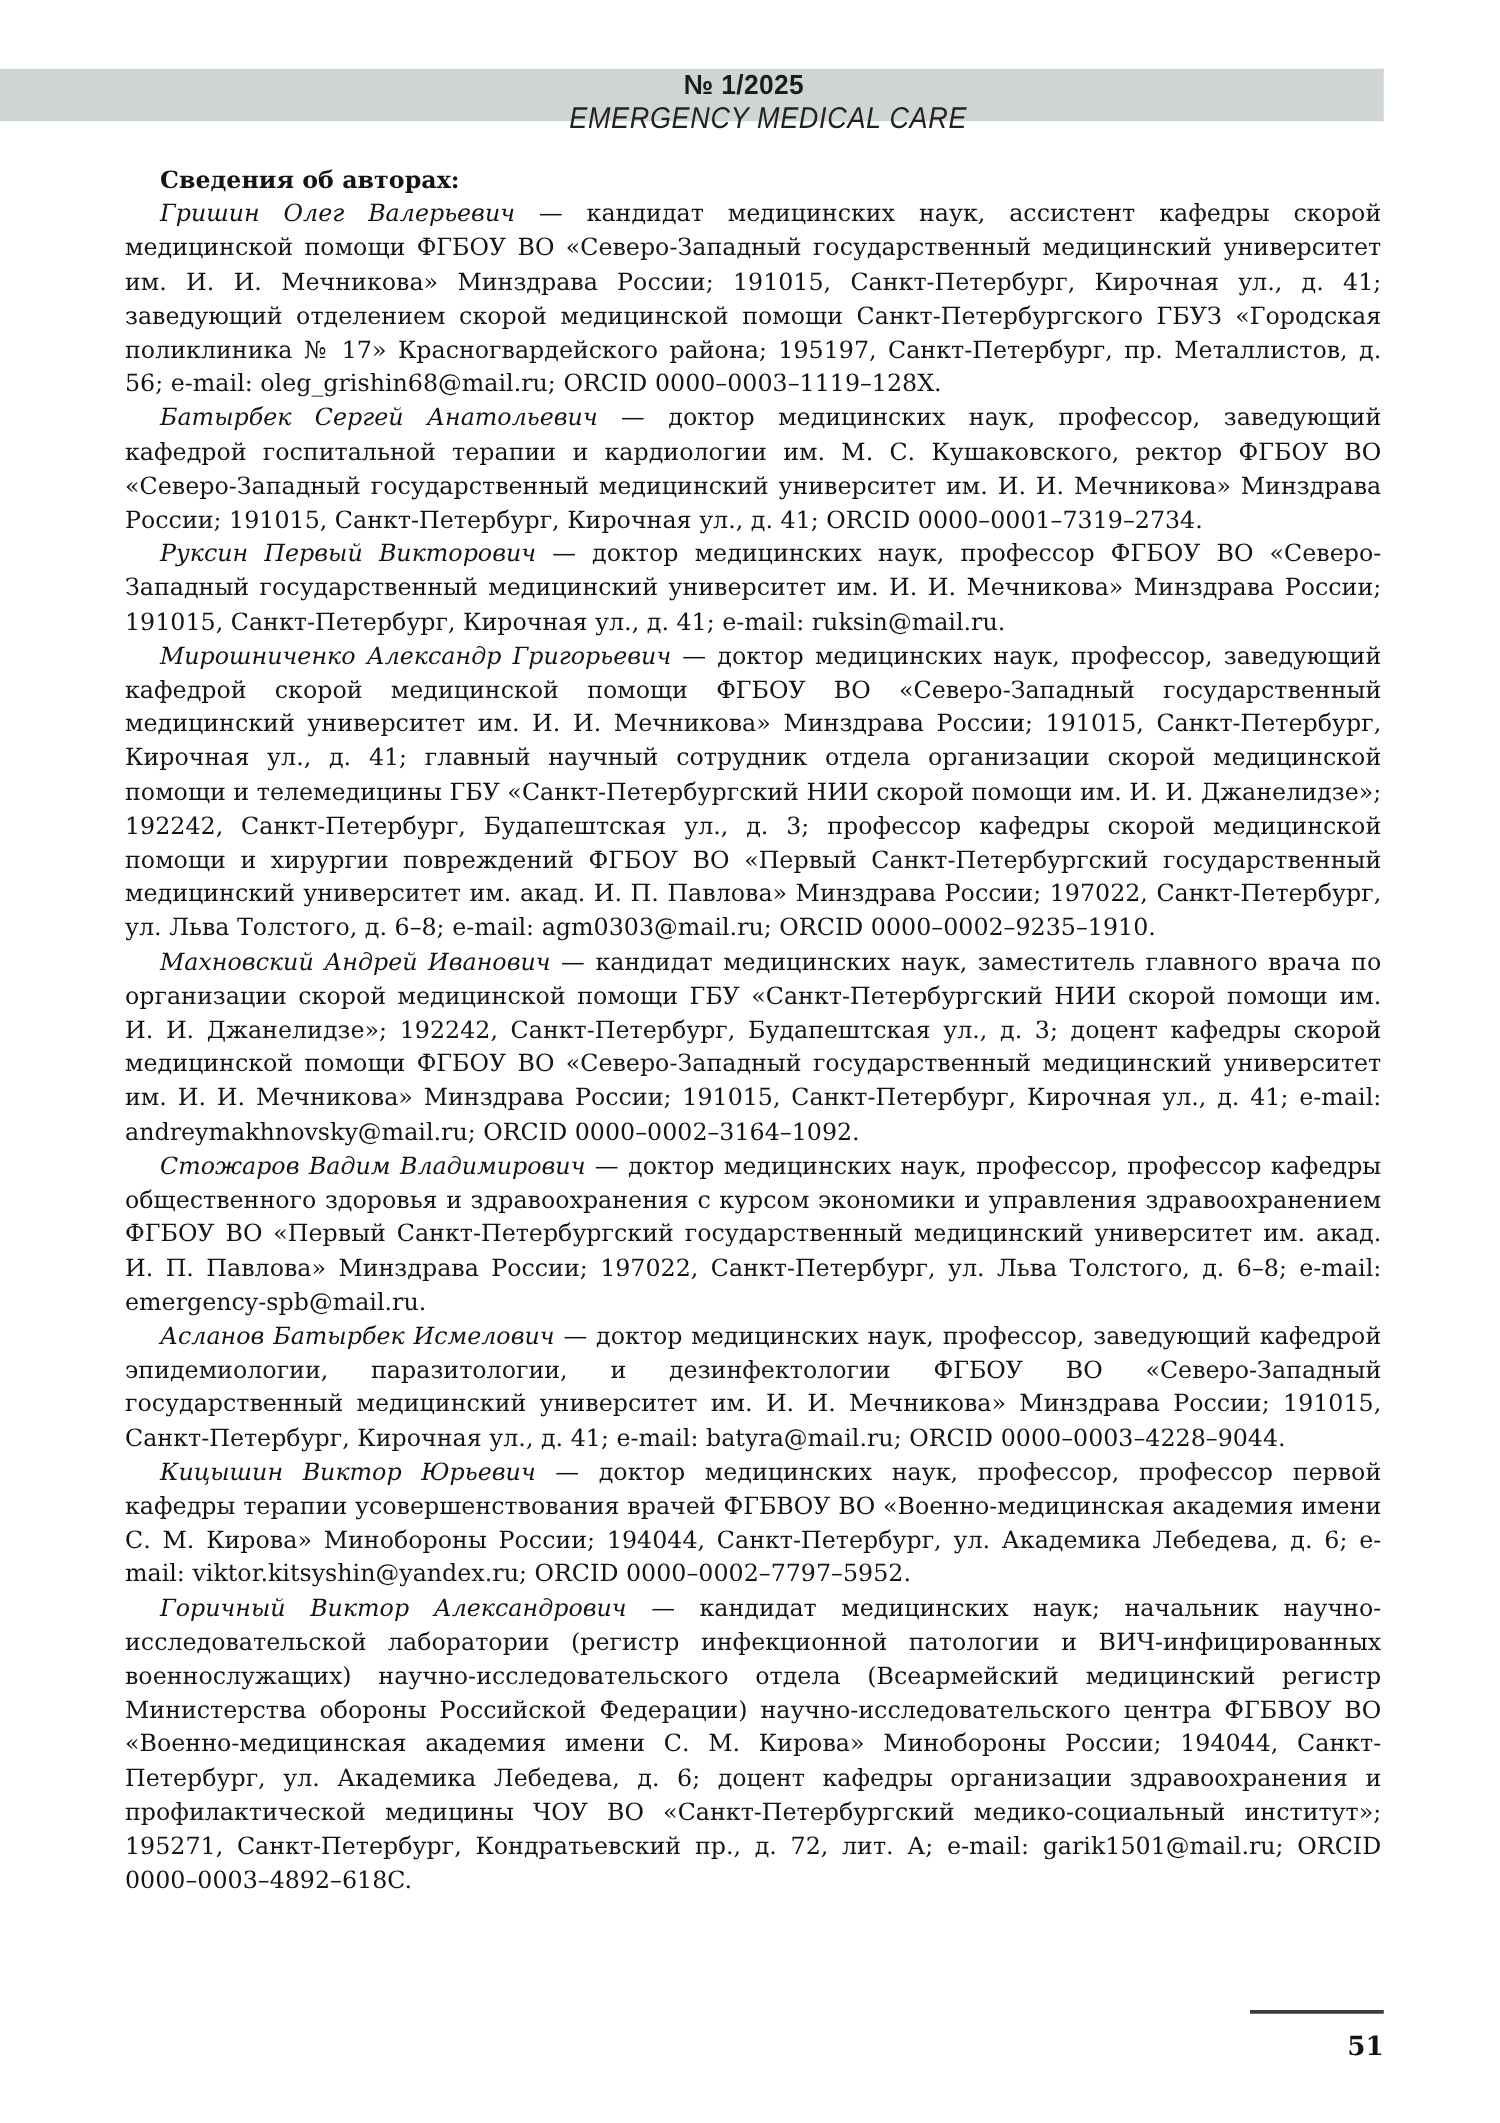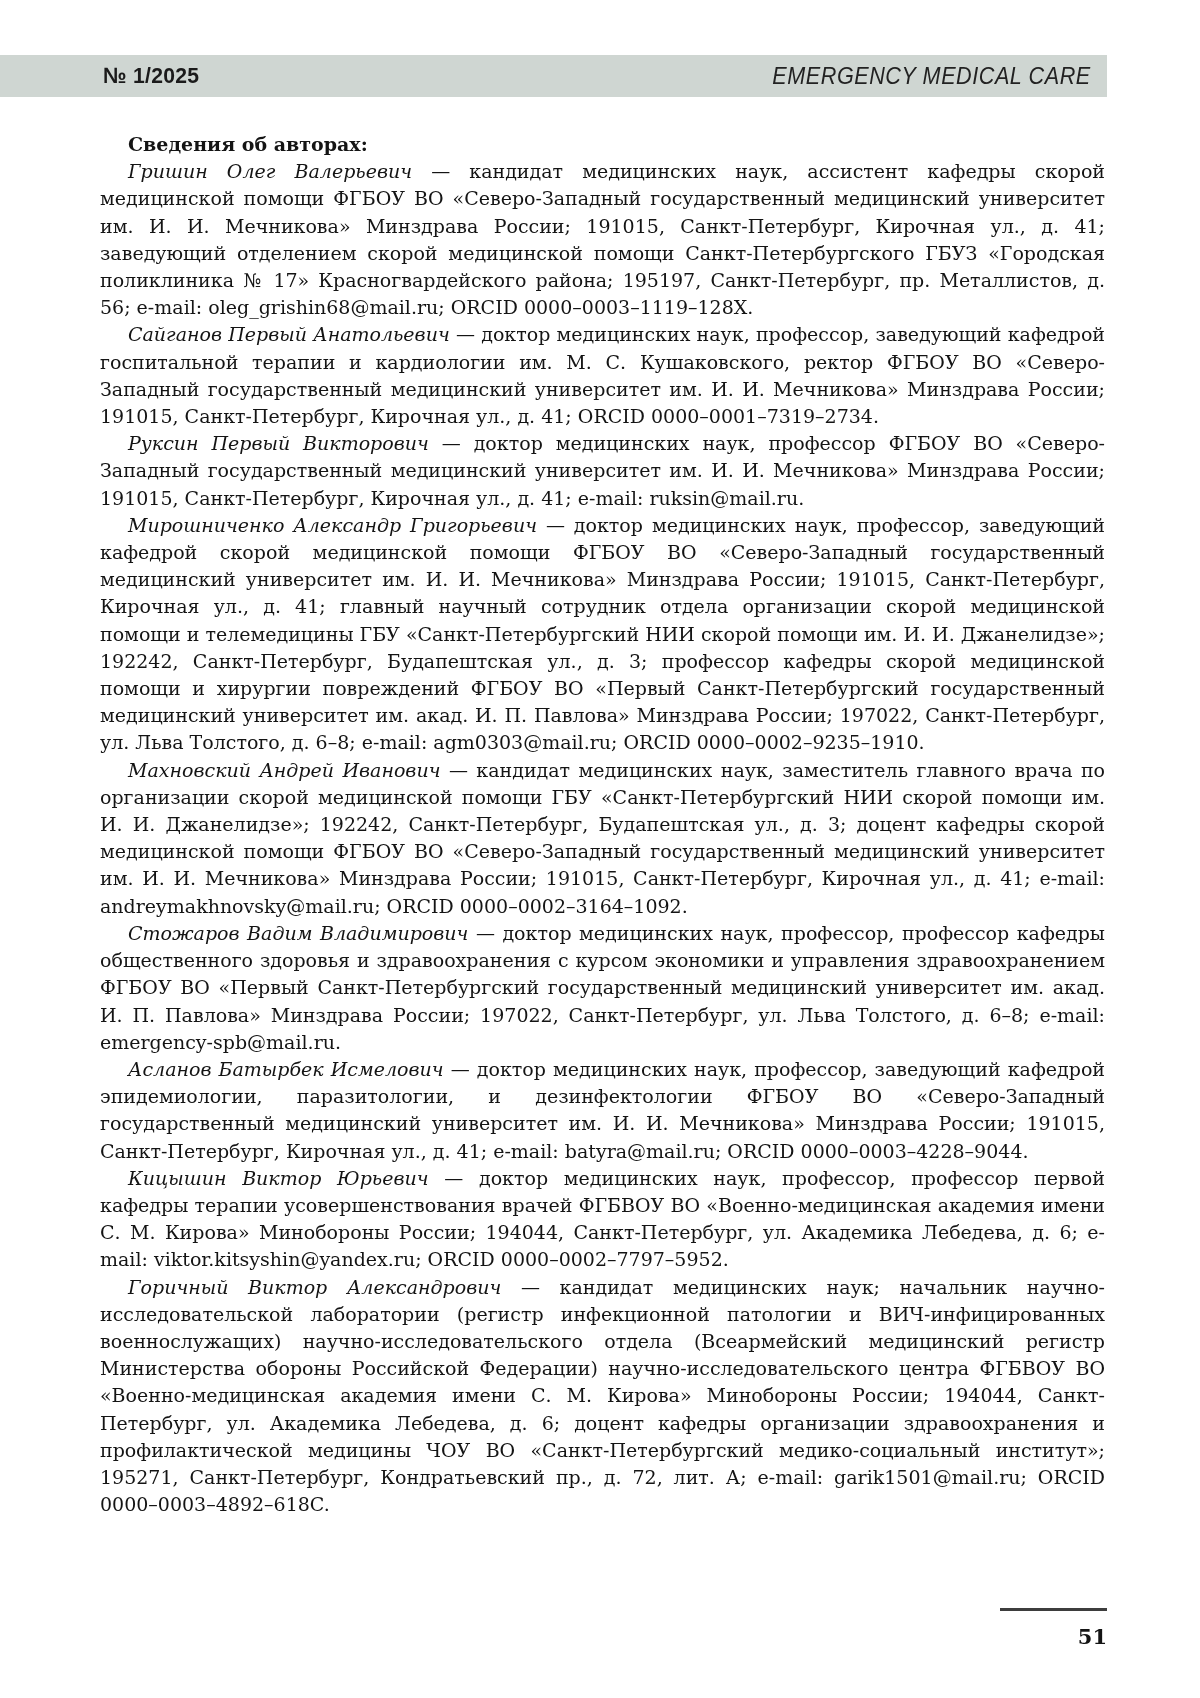--- a/index.html
+++ b/index.html
@@ -18,20 +18,21 @@
     top: 55px;
     width: 1107px;
     height: 42px;
     background: #cfd6d2;
     box-sizing: border-box;
     display: flex;
     align-items: center;
     justify-content: space-between;
     padding-left: 103px;
     padding-right: 16px;
+    flex-direction: column;
   }
   .issue-number {
     font-family: "Liberation Sans", sans-serif;
     font-weight: bold;
     font-size: 22px;
     letter-spacing: 0.3px;
     color: #1b1b1b;
     display: inline-block;
     transform: scaleX(0.96);
     transform-origin: left center;
@@ -93,21 +94,21 @@
   <div class="header-bar">
     <span class="issue-number">№ 1/2025</span>
     <span class="journal-title">EMERGENCY MEDICAL CARE</span>
   </div>
 
   <div class="content">
     <p class="section-heading">Сведения об авторах:</p>
 
     <p class="author"><em class="author-name">Гришин Олег Валерьевич</em><span> — кандидат медицинских наук, ассистент кафедры скорой медицинской помощи ФГБОУ ВО «Северо-Западный государственный медицинский университет им. И. И. Мечникова» Минздрава России; 191015, Санкт-Петербург, Кирочная ул., д. 41; заведующий отделением скорой медицинской помощи Санкт-Петербургского ГБУЗ «Городская поликлиника № 17» Красногвардейского района; 195197, Санкт-Петербург, пр. Металлистов, д. 56; e-mail: oleg_grishin68@mail.ru; ORCID 0000–0003–1119–128X.</span></p>
 
-    <p class="author"><em class="author-name">Сайганов Первый Анатольевич</em><span> — доктор медицинских наук, профессор, заведующий кафедрой госпитальной терапии и кардиологии им. М. С. Кушаковского, ректор ФГБОУ ВО «Северо-Западный государственный медицинский университет им. И. И. Мечникова» Минздрава России; 191015, Санкт-Петербург, Кирочная ул., д. 41; ORCID 0000–0001–7319–2734.</span></p>
+    <p class="author"><em class="author-name">Батырбек Сергей Анатольевич</em><span> — доктор медицинских наук, профессор, заведующий кафедрой госпитальной терапии и кардиологии им. М. С. Кушаковского, ректор ФГБОУ ВО «Северо-Западный государственный медицинский университет им. И. И. Мечникова» Минздрава России; 191015, Санкт-Петербург, Кирочная ул., д. 41; ORCID 0000–0001–7319–2734.</span></p>
 
     <p class="author"><em class="author-name">Руксин Первый Викторович</em><span> — доктор медицинских наук, профессор ФГБОУ ВО «Северо-Западный государственный медицинский университет им. И. И. Мечникова» Минздрава России; 191015, Санкт-Петербург, Кирочная ул., д. 41; e-mail: ruksin@mail.ru.</span></p>
 
     <p class="author"><em class="author-name">Мирошниченко Александр Григорьевич</em><span> — доктор медицинских наук, профессор, заведующий кафедрой скорой медицинской помощи ФГБОУ ВО «Северо-Западный государственный медицинский университет им. И. И. Мечникова» Минздрава России; 191015, Санкт-Петербург, Кирочная ул., д. 41; главный научный сотрудник отдела организации скорой медицинской помощи и телемедицины ГБУ «Санкт-Петербургский НИИ скорой помощи им. И. И. Джанелидзе»; 192242, Санкт-Петербург, Будапештская ул., д. 3; профессор кафедры скорой медицинской помощи и хирургии повреждений ФГБОУ ВО «Первый Санкт-Петербургский государственный медицинский университет им. акад. И. П. Павлова» Минздрава России; 197022, Санкт-Петербург, ул. Льва Толстого, д. 6–8; e-mail: agm0303@mail.ru; ORCID 0000–0002–9235–1910.</span></p>
 
     <p class="author"><em class="author-name">Махновский Андрей Иванович</em><span> — кандидат медицинских наук, заместитель главного врача по организации скорой медицинской помощи ГБУ «Санкт-Петербургский НИИ скорой помощи им. И. И. Джанелидзе»; 192242, Санкт-Петербург, Будапештская ул., д. 3; доцент кафедры скорой медицинской помощи ФГБОУ ВО «Северо-Западный государственный медицинский университет им. И. И. Мечникова» Минздрава России; 191015, Санкт-Петербург, Кирочная ул., д. 41; e-mail: andreymakhnovsky@mail.ru; ORCID 0000–0002–3164–1092.</span></p>
 
     <p class="author"><em class="author-name">Стожаров Вадим Владимирович</em><span> — доктор медицинских наук, профессор, профессор кафедры общественного здоровья и здравоохранения с курсом экономики и управления здравоохранением ФГБОУ ВО «Первый Санкт-Петербургский государственный медицинский университет им. акад. И. П. Павлова» Минздрава России; 197022, Санкт-Петербург, ул. Льва Толстого, д. 6–8; e-mail: emergency-spb@mail.ru.</span></p>
 
     <p class="author"><em class="author-name">Асланов Батырбек Исмелович</em><span> — доктор медицинских наук, профессор, заведующий кафедрой эпидемиологии, паразитологии, и дезинфектологии ФГБОУ ВО «Северо-Западный государственный медицинский университет им. И. И. Мечникова» Минздрава России; 191015, Санкт-Петербург, Кирочная ул., д. 41; e-mail: batyra@mail.ru; ORCID 0000–0003–4228–9044.</span></p>

